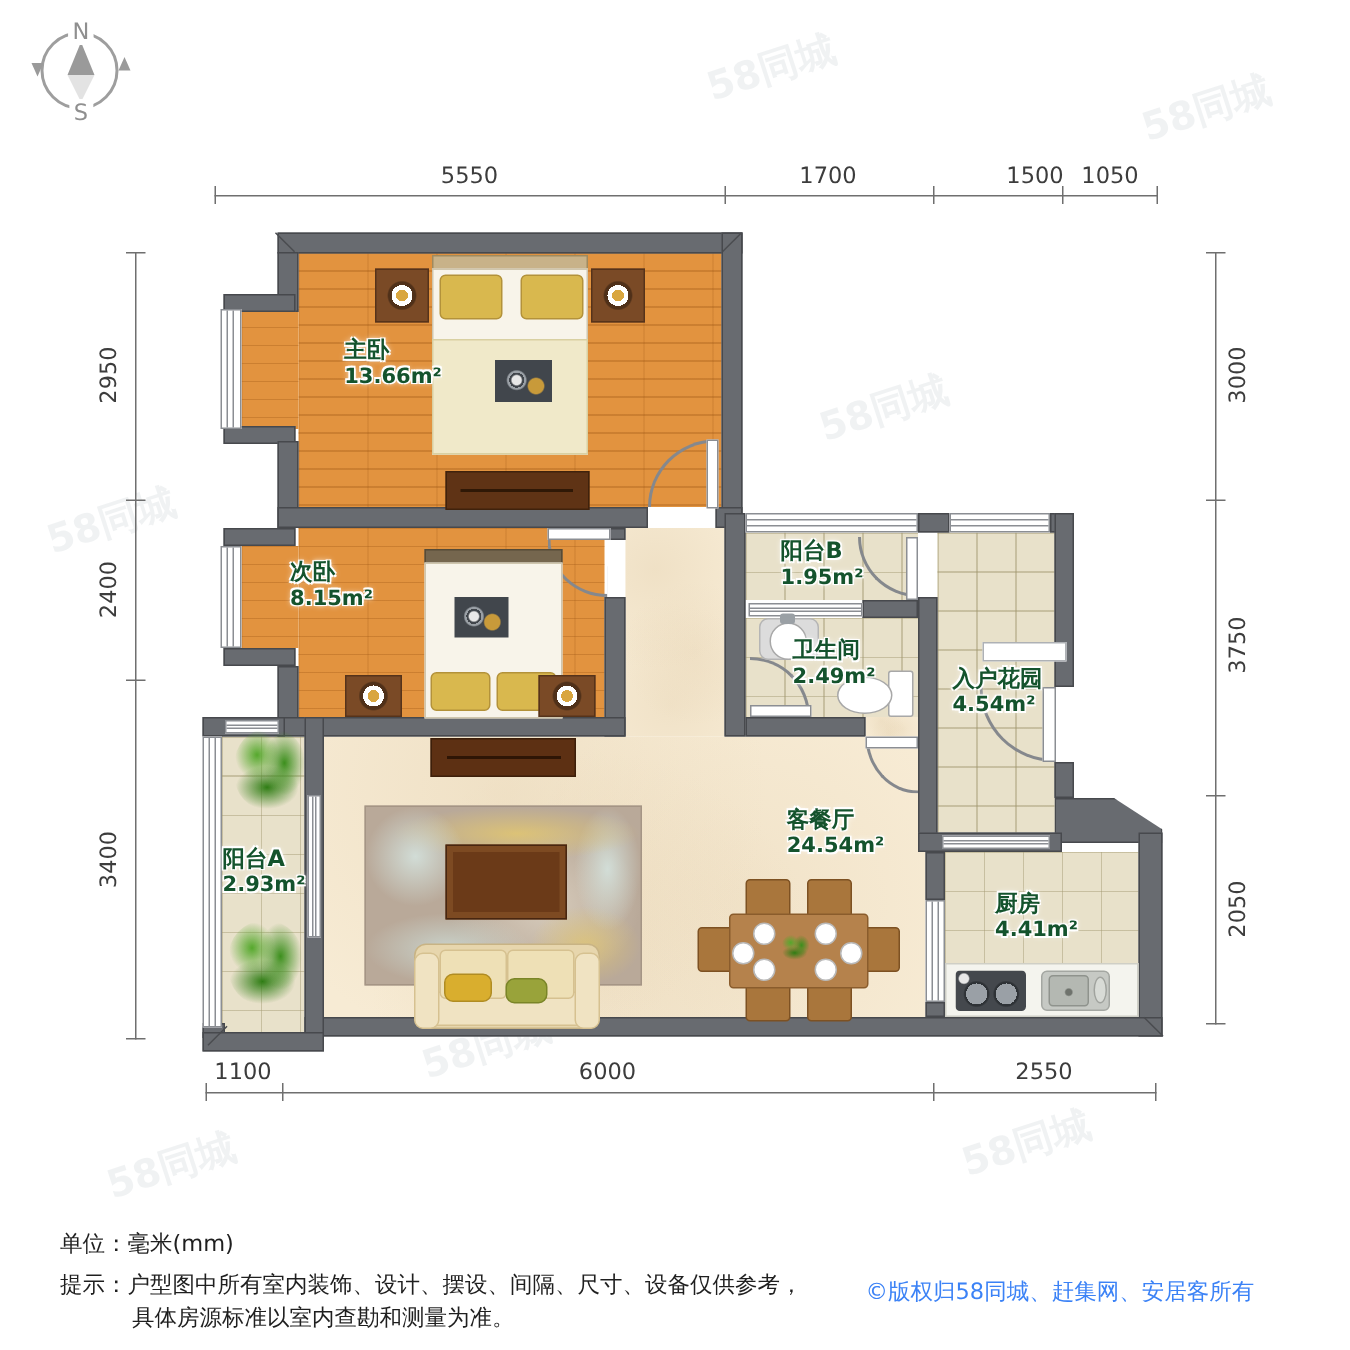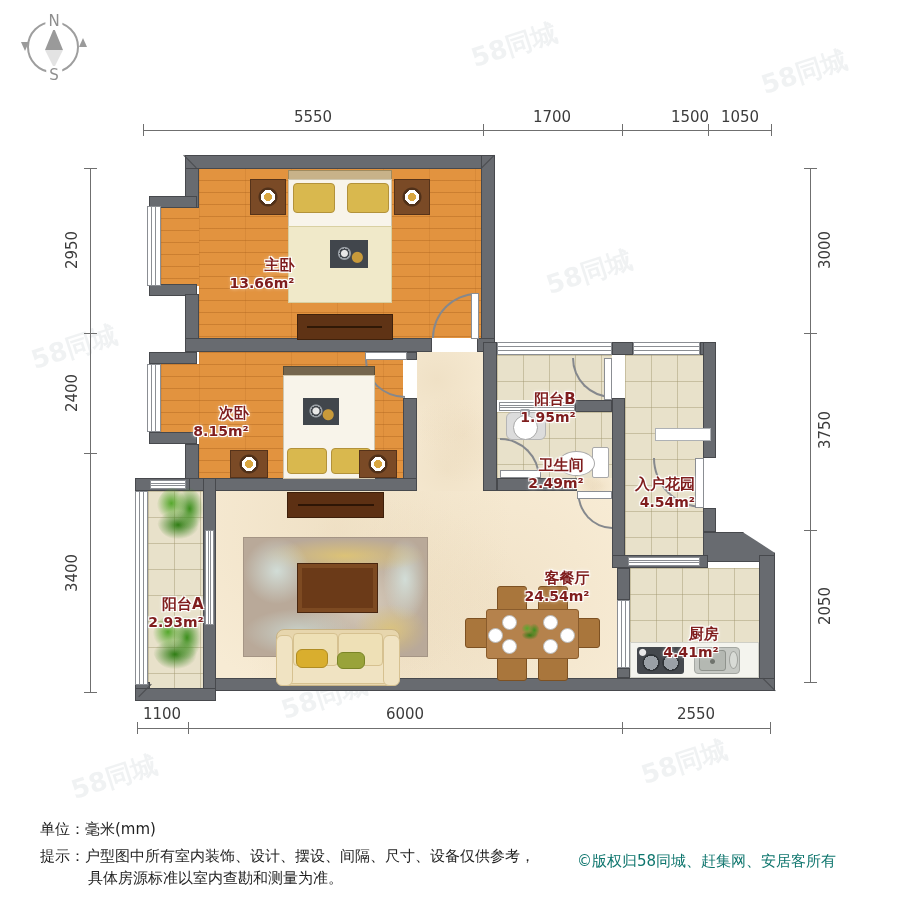--- a/index.html
+++ b/index.html
@@ -10,23 +10,23 @@
   .wood{background:#e2933f;background-image:repeating-linear-gradient(to bottom,rgba(150,80,15,.30) 0 1px,transparent 1px 12px),repeating-linear-gradient(to right,rgba(150,80,15,.14) 0 1px,transparent 1px 46px);}
   .tile{background:#e8e1ca;background-image:repeating-linear-gradient(to bottom,rgba(160,150,110,.45) 0 1px,transparent 1px 26px),repeating-linear-gradient(to right,rgba(160,150,110,.45) 0 1px,transparent 1px 26px);}
   .cream{background:#f7ebd4;background-image:radial-gradient(circle at 30% 20%,rgba(225,205,170,.35),transparent 55%),radial-gradient(circle at 70% 60%,rgba(228,208,175,.30),transparent 50%),radial-gradient(circle at 45% 85%,rgba(225,205,170,.30),transparent 55%);}
   .winh{position:absolute;background:#fff;border:1px solid #8b8e93;box-sizing:border-box;background-image:linear-gradient(#8b8e93,#8b8e93),linear-gradient(#8b8e93,#8b8e93);background-repeat:no-repeat;background-size:100% 1px;background-position:0 30%,0 68%;}
   .winv{position:absolute;background:#fff;border:1px solid #8b8e93;box-sizing:border-box;background-image:linear-gradient(#8b8e93,#8b8e93),linear-gradient(#8b8e93,#8b8e93);background-repeat:no-repeat;background-size:1px 100%;background-position:30% 0,68% 0;}
   .arc{position:absolute;box-sizing:border-box;border:0 solid #85888d;}
   .arc.tl{border-top-width:2px;border-left-width:2px;border-top-left-radius:100% 100%;}
   .arc.tr{border-top-width:2px;border-right-width:2px;border-top-right-radius:100% 100%;}
   .arc.bl{border-bottom-width:2px;border-left-width:2px;border-bottom-left-radius:100% 100%;}
   .leaf{position:absolute;background:#fff;border:1px solid #8b8e93;box-sizing:border-box;}
-  .rlabel{position:absolute;transform:translateX(-50%);text-align:right;font-weight:bold;color:#7f1d1d;
+  .rlabel{position:absolute;transform:translateX(-50%);text-align:left;font-weight:bold;color:#14532d;
     text-shadow:0 0 2px #fff,0 0 4px #fff,1px 1px 0 #fff,-1px -1px 0 #fff,1px -1px 0 #fff,-1px 1px 0 #fff;
-    font-size:15px;line-height:18px;white-space:nowrap;margin-top:32px;}
+    font-size:15px;line-height:18px;white-space:nowrap;}
   .rarea{font-size:14px;}
   .dline{position:absolute;background:#6f6f6f;}
   .tick{position:absolute;background:#6f6f6f;}
   .dimlabel{position:absolute;font-size:15px;color:#3c3c3c;transform:translateX(-50%);white-space:nowrap;}
   .dimlabel.v{transform:translate(-50%,-50%) rotate(-90deg);}
   .furn{position:absolute;box-sizing:border-box;}
   .chair{position:absolute;box-sizing:border-box;background:#a9763c;border:1px solid #7d5122;border-radius:3px;}
   .plate{position:absolute;width:15px;height:15px;border-radius:50%;background:#fff;border:1px solid #b9b9b9;box-sizing:border-box;}
   .plant{position:absolute;border-radius:45%;background-image:radial-gradient(closest-side at 32% 32%,#55a82c,rgba(85,168,44,0) 95%),radial-gradient(closest-side at 70% 42%,#3c8f1d,rgba(60,143,29,0) 95%),radial-gradient(closest-side at 46% 72%,#2f7d14,rgba(47,125,20,0) 95%);}
   .wm{position:absolute;font-size:26px;color:rgba(110,125,140,.10);transform:rotate(-18deg);font-weight:bold;white-space:nowrap;}
@@ -269,15 +269,15 @@
     <div class="rarea">4.41m²</div>
   </div>
   <div class="rlabel" style="left:176px;top:563px;">
     <div class="rname">阳台A</div>
     <div class="rarea">2.93m²</div>
   </div>
 
   <div class="footer-text" style="left:40px;top:820px;">单位：毫米(mm)</div>
   <div class="footer-text" style="left:88px;top:869px;">具体房源标准以室内查勘和测量为准。</div>
   <div class="footer-text" style="left:40px;top:847px;">提示：户型图中所有室内装饰、设计、摆设、间隔、尺寸、设备仅供参考，</div>
-  <div class="footer-text" style="left:577px;top:852px;color:#0f766e;">©版权归58同城、赶集网、安居客所有</div>
+  <div class="footer-text" style="left:577px;top:852px;color:#3b82f6;">©版权归58同城、赶集网、安居客所有</div>
 
 </div>
 
 </body></html>

